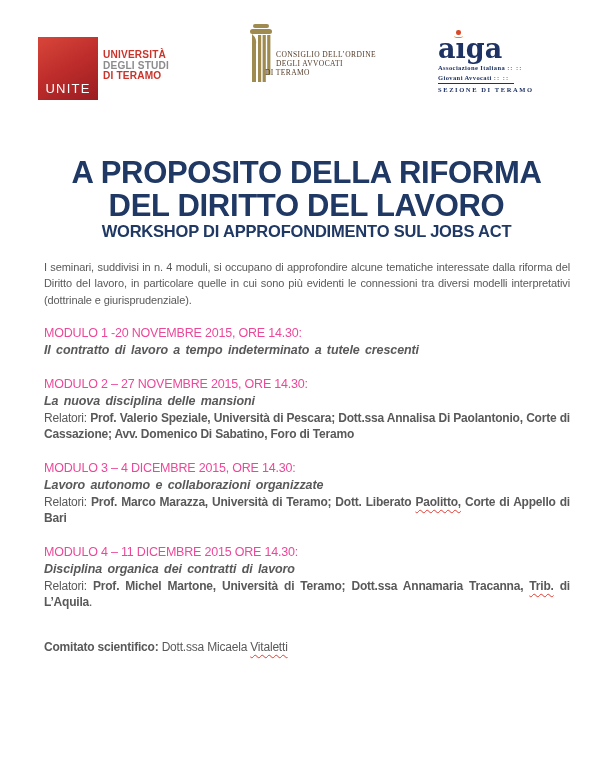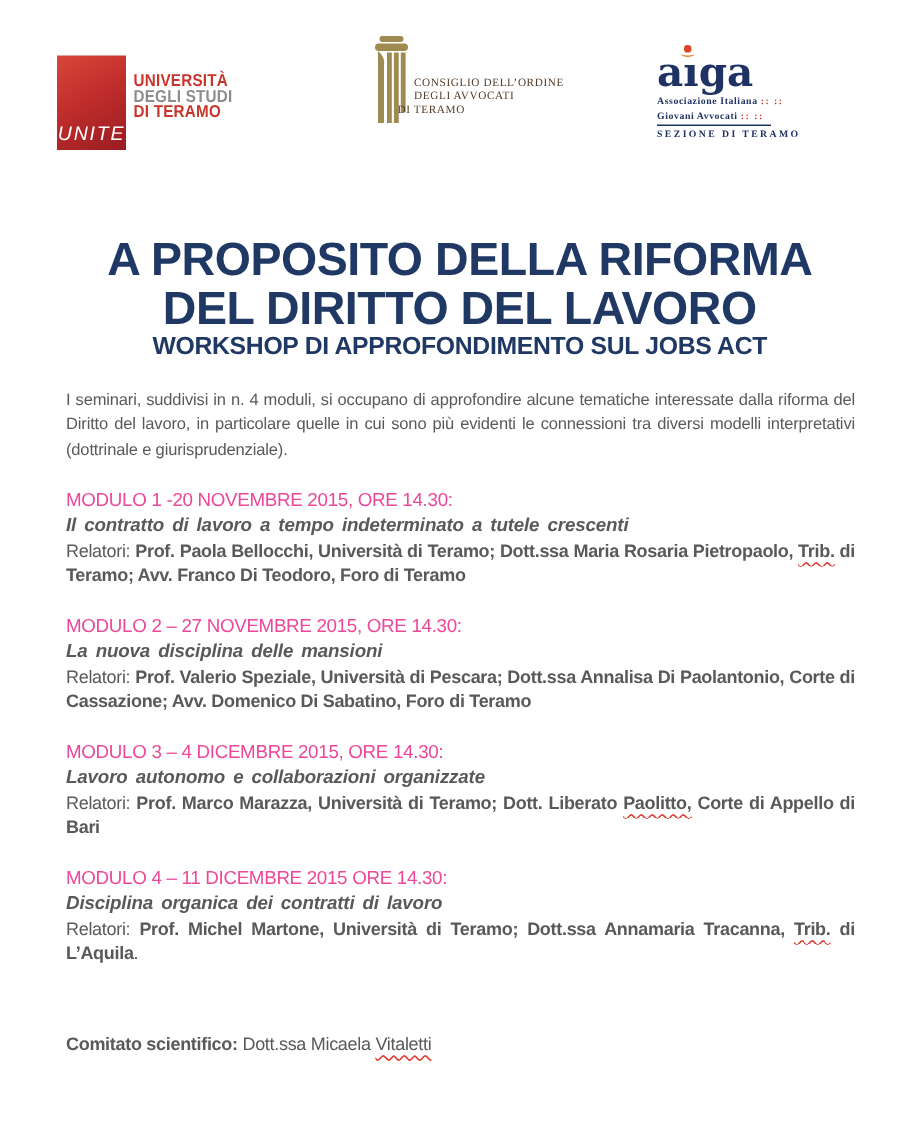--- a/index.html
+++ b/index.html
@@ -11,23 +11,22 @@
     background:#ffffff;
     font-family:"Liberation Sans", sans-serif;
     overflow:hidden;
   }
 
   
   .header { position:relative; height:110px; }
 
   .logo-unite { position:absolute; left:38px; top:37px; display:flex; }
   .unite-square {
-    width:46px; height:63px; position:relative;
+    width:60px; height:63px; position:relative;
     background:linear-gradient(150deg,#d8463a 0%,#be2d2b 48%,#9a1c22 100%);
-    font-style:italic;
   }
   .unite-square .wordmark {
     position:absolute; bottom:4px; left:50%; transform:translateX(-50%);
     color:#ffffff; font-size:13px; font-weight:400; letter-spacing:1.2px;
   }
   .unite-text { margin-left:5px; padding-top:12px; transform:scaleX(.88); transform-origin:left top; }
   .unite-text div { font-size:11.5px; font-weight:700; line-height:10.5px; letter-spacing:.2px; white-space:nowrap; }
   .unite-red  { color:#c9342b; }
   .unite-gray { color:#8c8c8c; }
 
@@ -76,21 +75,21 @@
 
   .seg-bold { font-weight:700; }
   .seg-misspell {
     text-decoration:underline;
     text-decoration-style:wavy;
     text-decoration-color:#e03c31;
     text-decoration-thickness:1px;
     text-underline-offset:2.5px;
   }
 
-  .comitato { margin-top:44px; font-size:12px; line-height:16.5px; letter-spacing:-.2px; }
+  .comitato { margin-top:28px; font-size:12px; line-height:16.5px; letter-spacing:-.2px; }
 </style>
 </head>
 <body>
 
 <div class="page">
 
   <div class="header">
 
     <div class="logo-unite">
       <div class="unite-square">
@@ -134,21 +133,20 @@
     <div class="subtitle">WORKSHOP DI APPROFONDIMENTO SUL JOBS ACT</div>
   </div>
 
   <div class="content">
 
     <p class="intro">I seminari, suddivisi in n. 4 moduli, si occupano di approfondire alcune tematiche interessate dalla riforma del Diritto del lavoro, in particolare quelle in cui sono più evidenti le connessioni tra diversi modelli interpretativi (dottrinale e giurisprudenziale).</p>
 
     <div class="module">
       <div class="module-heading">MODULO 1 -20 NOVEMBRE 2015, ORE 14.30:</div>
       <div class="module-topic">Il contratto di lavoro a tempo indeterminato a tutele crescenti</div>
-      <div class="module-rel"><span class="seg-normal">Relatori: </span><span class="seg-bold">Prof. Paola Bellocchi, Università di Teramo; Dott.ssa Maria Rosaria Pietropaolo, </span><span class="seg-bold seg-misspell">Trib.</span><span class="seg-bold"> di Teramo; Avv. Franco Di Teodoro, Foro di Teramo</span></div>
     </div>
 
     <div class="module">
       <div class="module-heading">MODULO 2 – 27 NOVEMBRE 2015, ORE 14.30:</div>
       <div class="module-topic">La nuova disciplina delle mansioni</div>
       <div class="module-rel"><span class="seg-normal">Relatori: </span><span class="seg-bold">Prof. Valerio Speziale, Università di Pescara; Dott.ssa Annalisa Di Paolantonio, Corte di Cassazione; Avv. Domenico Di Sabatino, Foro di Teramo</span></div>
     </div>
 
     <div class="module">
       <div class="module-heading">MODULO 3 – 4 DICEMBRE 2015, ORE 14.30:</div>

